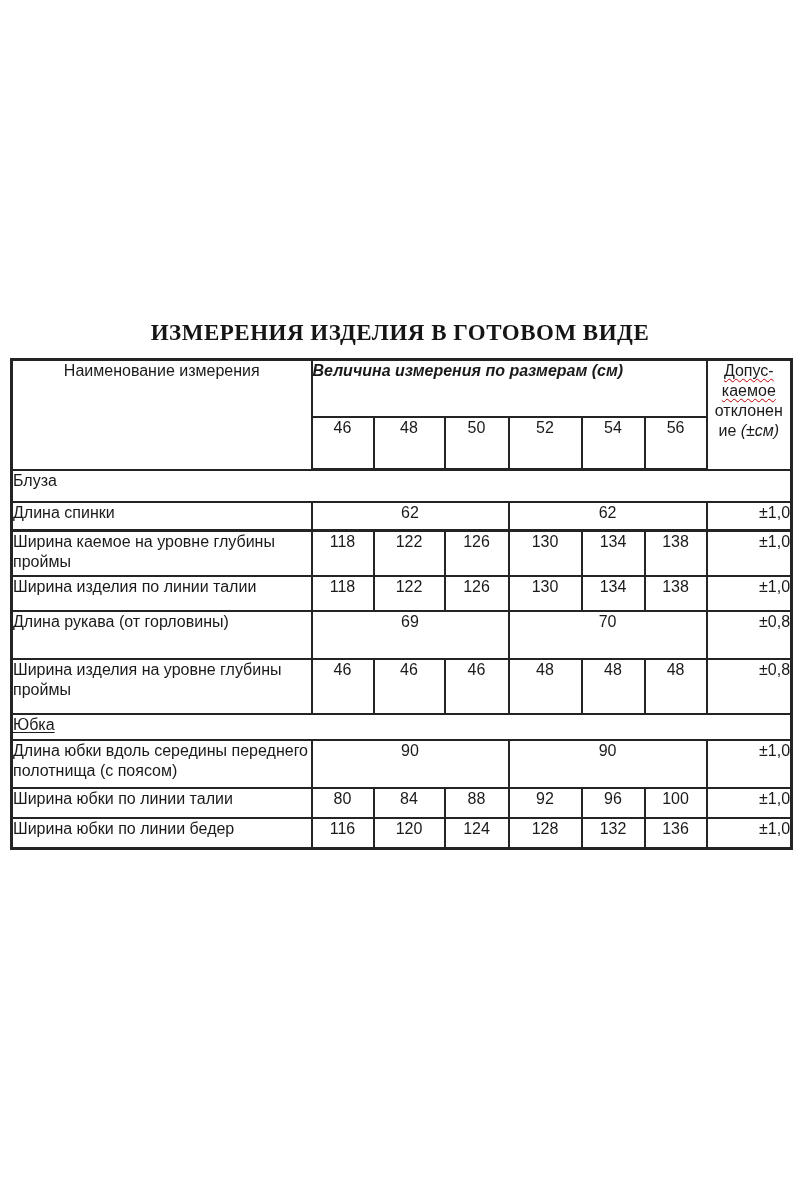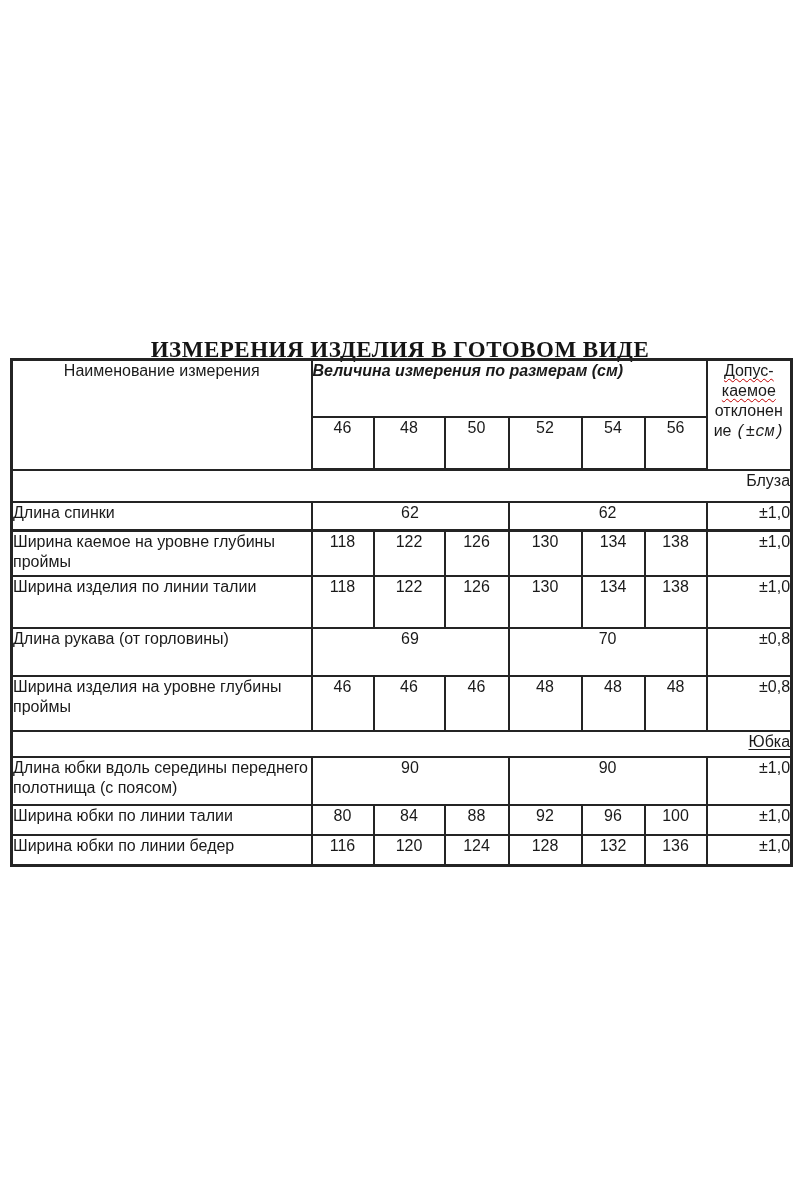--- a/index.html
+++ b/index.html
@@ -8,21 +8,21 @@
     width: 800px;
     height: 1200px;
     background: #ffffff;
     font-family: "Liberation Sans", sans-serif;
     color: #1a1a1a;
     overflow: hidden;
   }
   .doc-title {
     position: absolute;
     left: 10px;
-    top: 337px;
+    top: 320px;
     width: 780px;
     text-align: center;
     font-family: "Liberation Serif", "DejaVu Serif", serif;
     font-weight: 700;
     font-size: 23px;
     letter-spacing: 0.5px;
     color: #151515;
     white-space: nowrap;
   }
   table.meas {
@@ -67,28 +67,28 @@
     padding-top: 17px;
   }
   td.tol-head .sp {
     text-decoration-line: underline;
     text-decoration-style: wavy;
     text-decoration-color: #c00000;
     text-decoration-thickness: 1px;
     text-underline-offset: 2px;
     text-decoration-skip-ink: none;
   }
-  td.tol-head .it { font-style: italic; font-family: Liberation Mono, monospace; }
+  td.tol-head .it { font-style: italic; }
   td.size-head { text-align: center; padding-top: 8px; font-size: 16px; }
 
   td.lbl { text-align: left; padding: 4px 6px 2px 9px; }
   td.val { text-align: center; padding-top: 4px; font-size: 15.5px; }
   td.tol { text-align: right; padding-top: 4px; font-size: 15px; }
   td.section {
-    text-align: right;
+    text-align: left;
     padding-top: 4px;
     font-size: 15.5px;
   }
   td.section .und { text-decoration: underline; text-underline-offset: 2px; }
 </style>
 </head>
 <body>
 
 <div class="page">
 
@@ -144,21 +144,21 @@
       <td class="lbl r3">Ширина каемое на уровне глубины проймы</td>
       <td class="val">118</td>
       <td class="val">122</td>
       <td class="val">126</td>
       <td class="val">130</td>
       <td class="val">134</td>
       <td class="val">138</td>
       <td class="tol">±1,0</td>
     </tr>
 
-    <tr style="height:52px">
+    <tr style="height:35px">
       <td class="lbl r3">Ширина изделия по линии талии</td>
       <td class="val">118</td>
       <td class="val">122</td>
       <td class="val">126</td>
       <td class="val">130</td>
       <td class="val">134</td>
       <td class="val">138</td>
       <td class="tol">±1,0</td>
     </tr>
 

